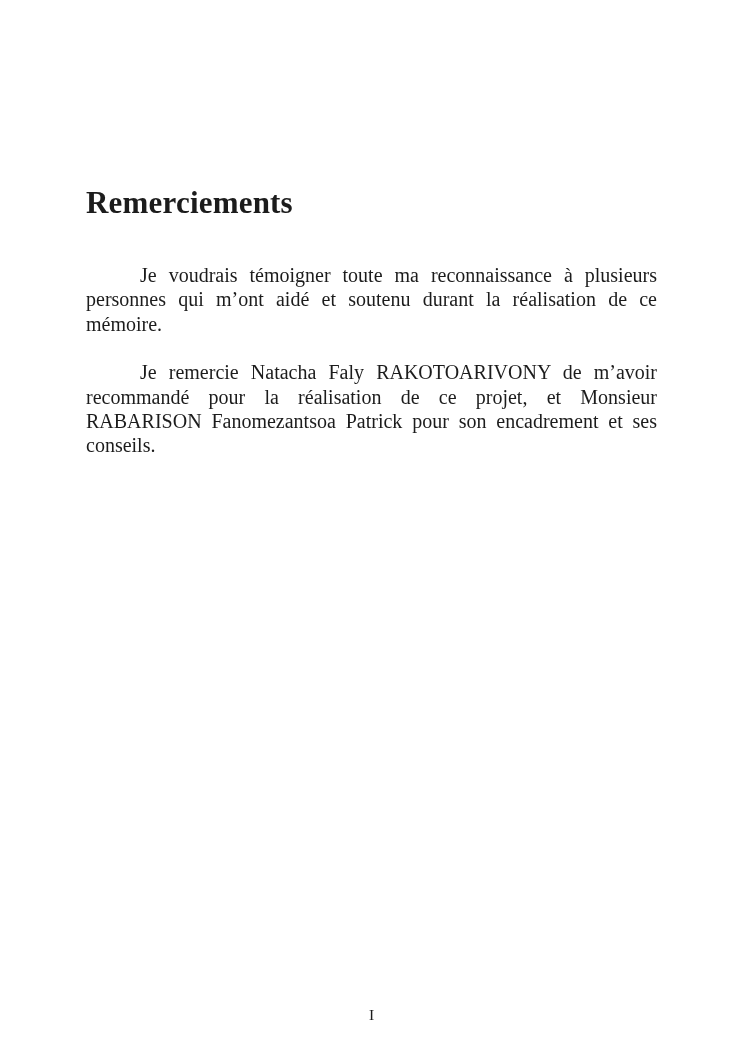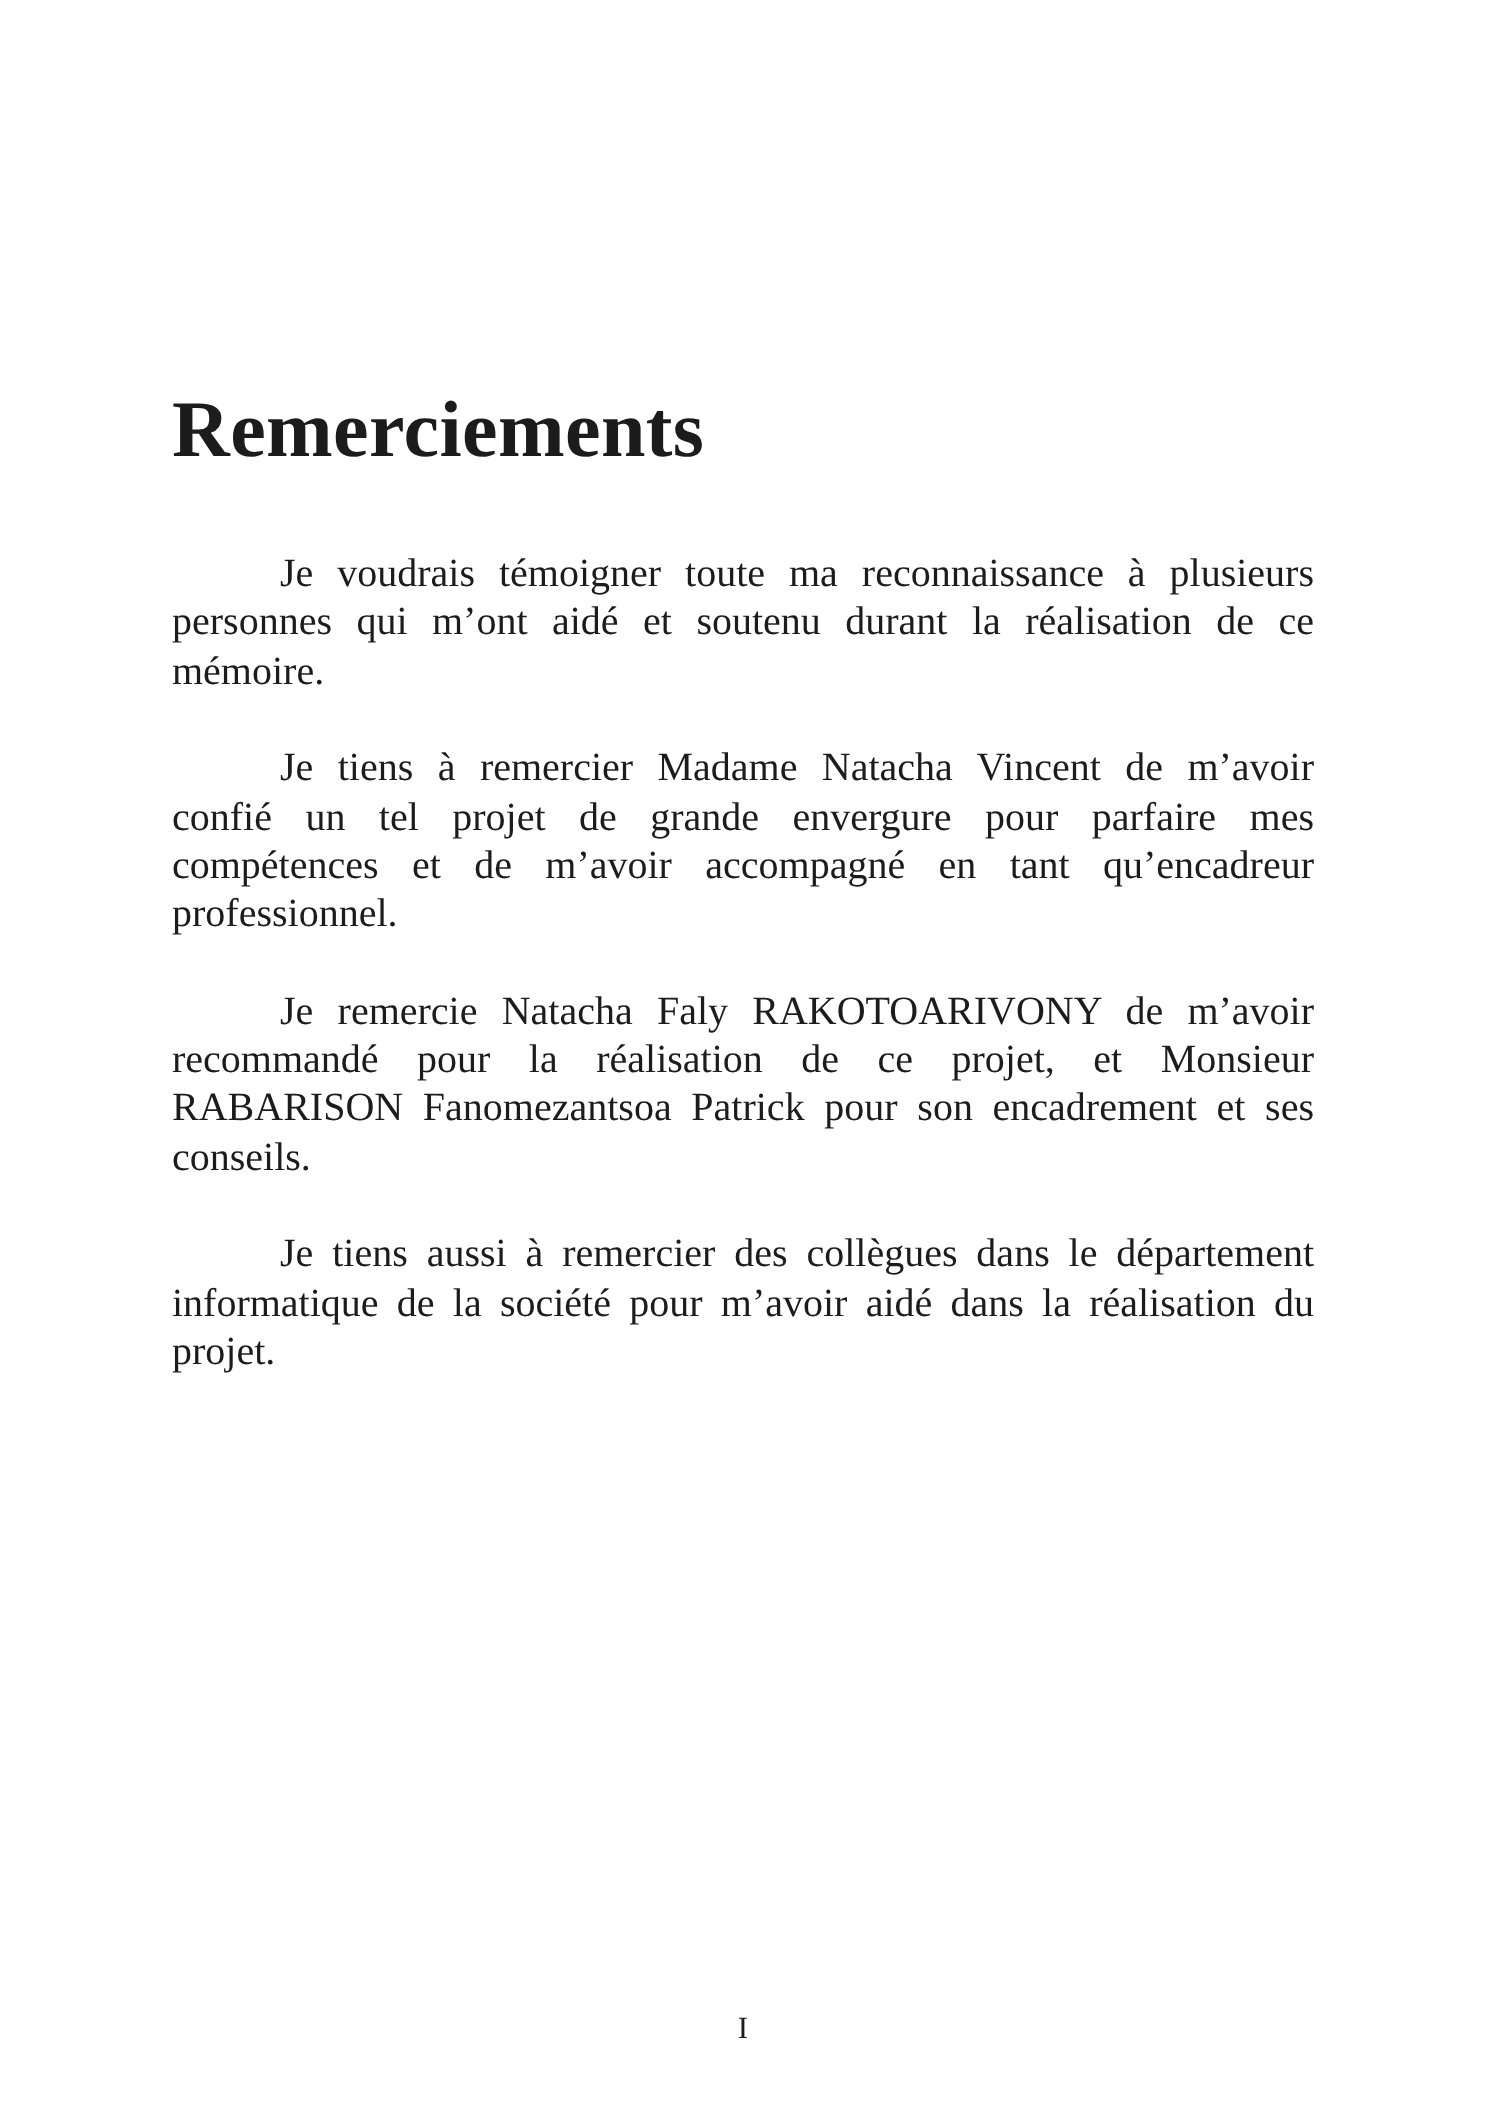--- a/index.html
+++ b/index.html
@@ -16,25 +16,25 @@
     font-family: "Liberation Serif", "DejaVu Serif", serif;
     overflow: hidden;
   }
   .content {
     position: absolute;
     left: 86px;
     top: 181px;
     width: 571px;
   }
   .doc-title {
-    font-size: 40px;
+    font-size: 31px;
     line-height: 36px;
     font-weight: 700;
     letter-spacing: 0.2px;
-    margin: 16px 0 42px 0;
+    margin: 4px 0 42px 0;
   }
   .para {
     font-size: 20px;
     line-height: 24.3px;
     text-align: justify;
     text-indent: 54px;
     margin: 0 0 24.4px 0;
     word-spacing: 1px;
   }
   .folio {
@@ -50,22 +50,20 @@
 </head>
 <body>
 
 <div class="page" style="--page-bg: #ffffff; --ink: #1c1c1c;">
   <div class="content">
     <h1 class="doc-title">Remerciements</h1>
 
     <p class="para">Je voudrais témoigner toute ma reconnaissance à plusieurs personnes qui m’ont aidé et soutenu durant la réalisation de ce mémoire.</p>
 
 
-    <p class="para">Je tiens à remercier Madame Natacha Vincent de m’avoir confié un tel projet de grande envergure pour parfaire mes compétences et de m’avoir accompagné en tant qu’encadreur professionnel.</p>
 
     <p class="para">Je remercie Natacha Faly RAKOTOARIVONY de m’avoir recommandé pour la réalisation de ce projet, et Monsieur RABARISON Fanomezantsoa Patrick pour son encadrement et ses conseils.</p>
 
-    <p class="para">Je tiens aussi à remercier des collègues dans le département informatique de la société pour m’avoir aidé dans la réalisation du projet.</p>
 
   </div>
 
   <div class="folio">I</div>
 </div>
 
 </body></html>

